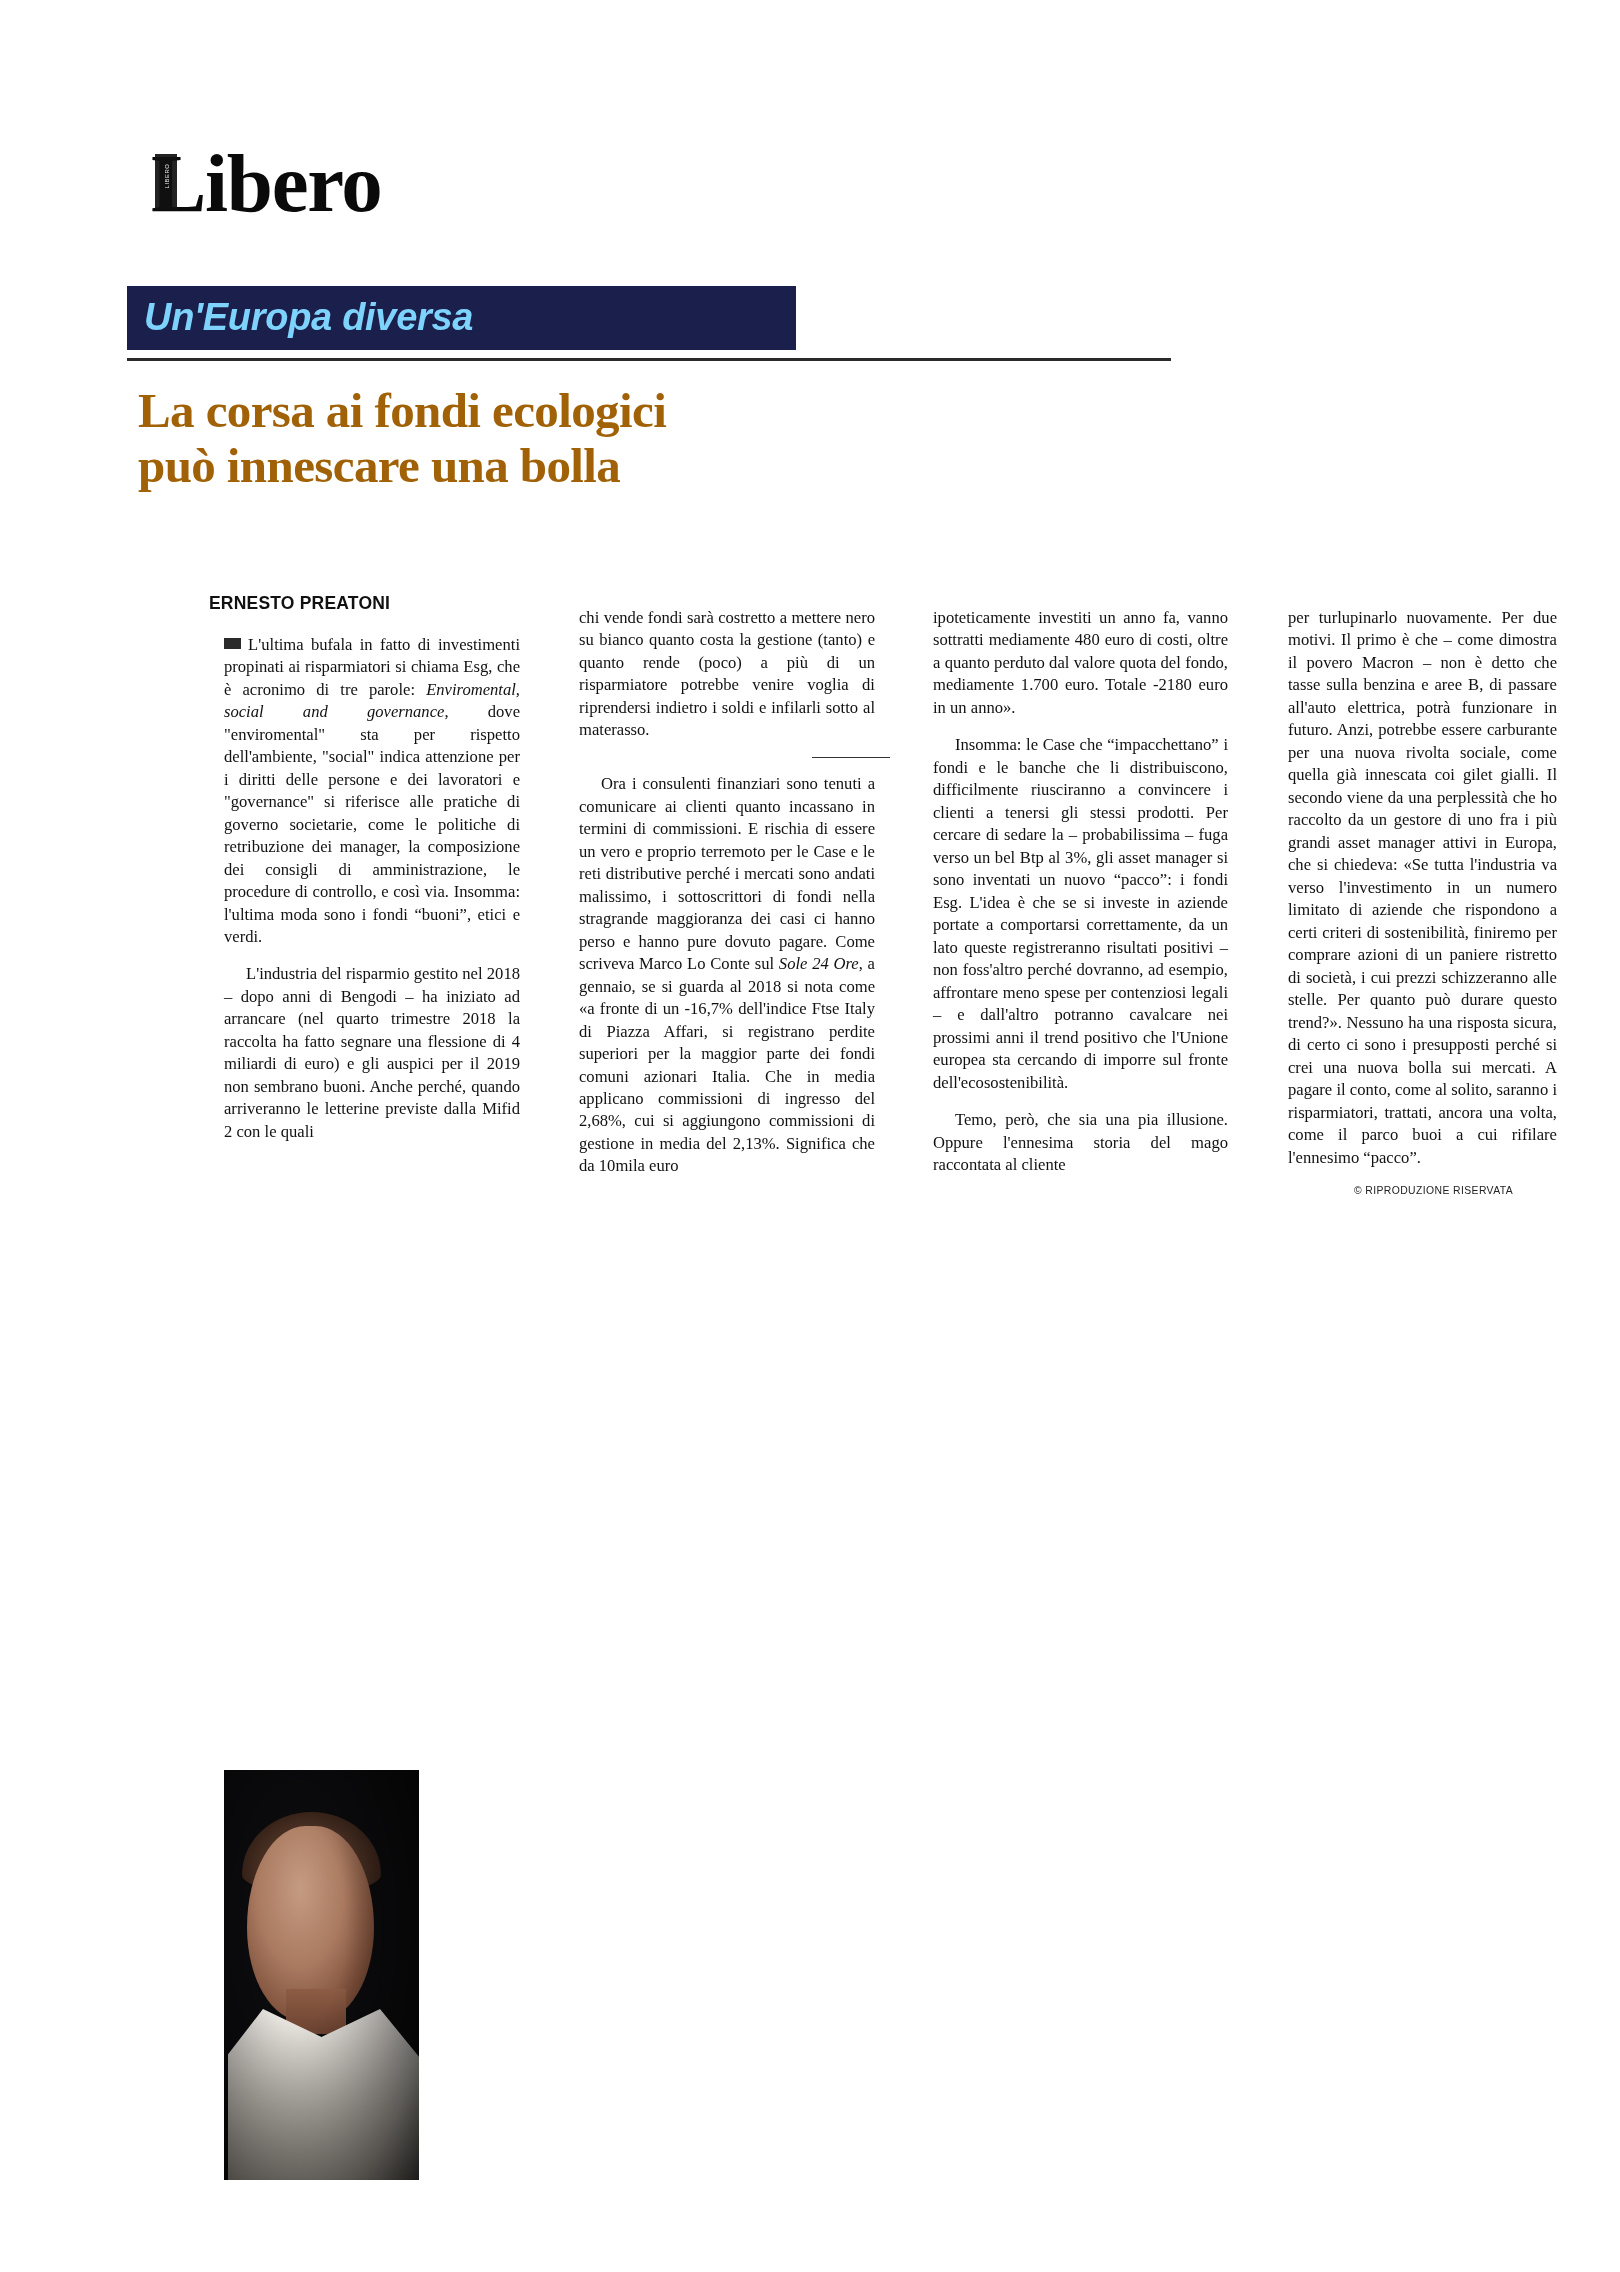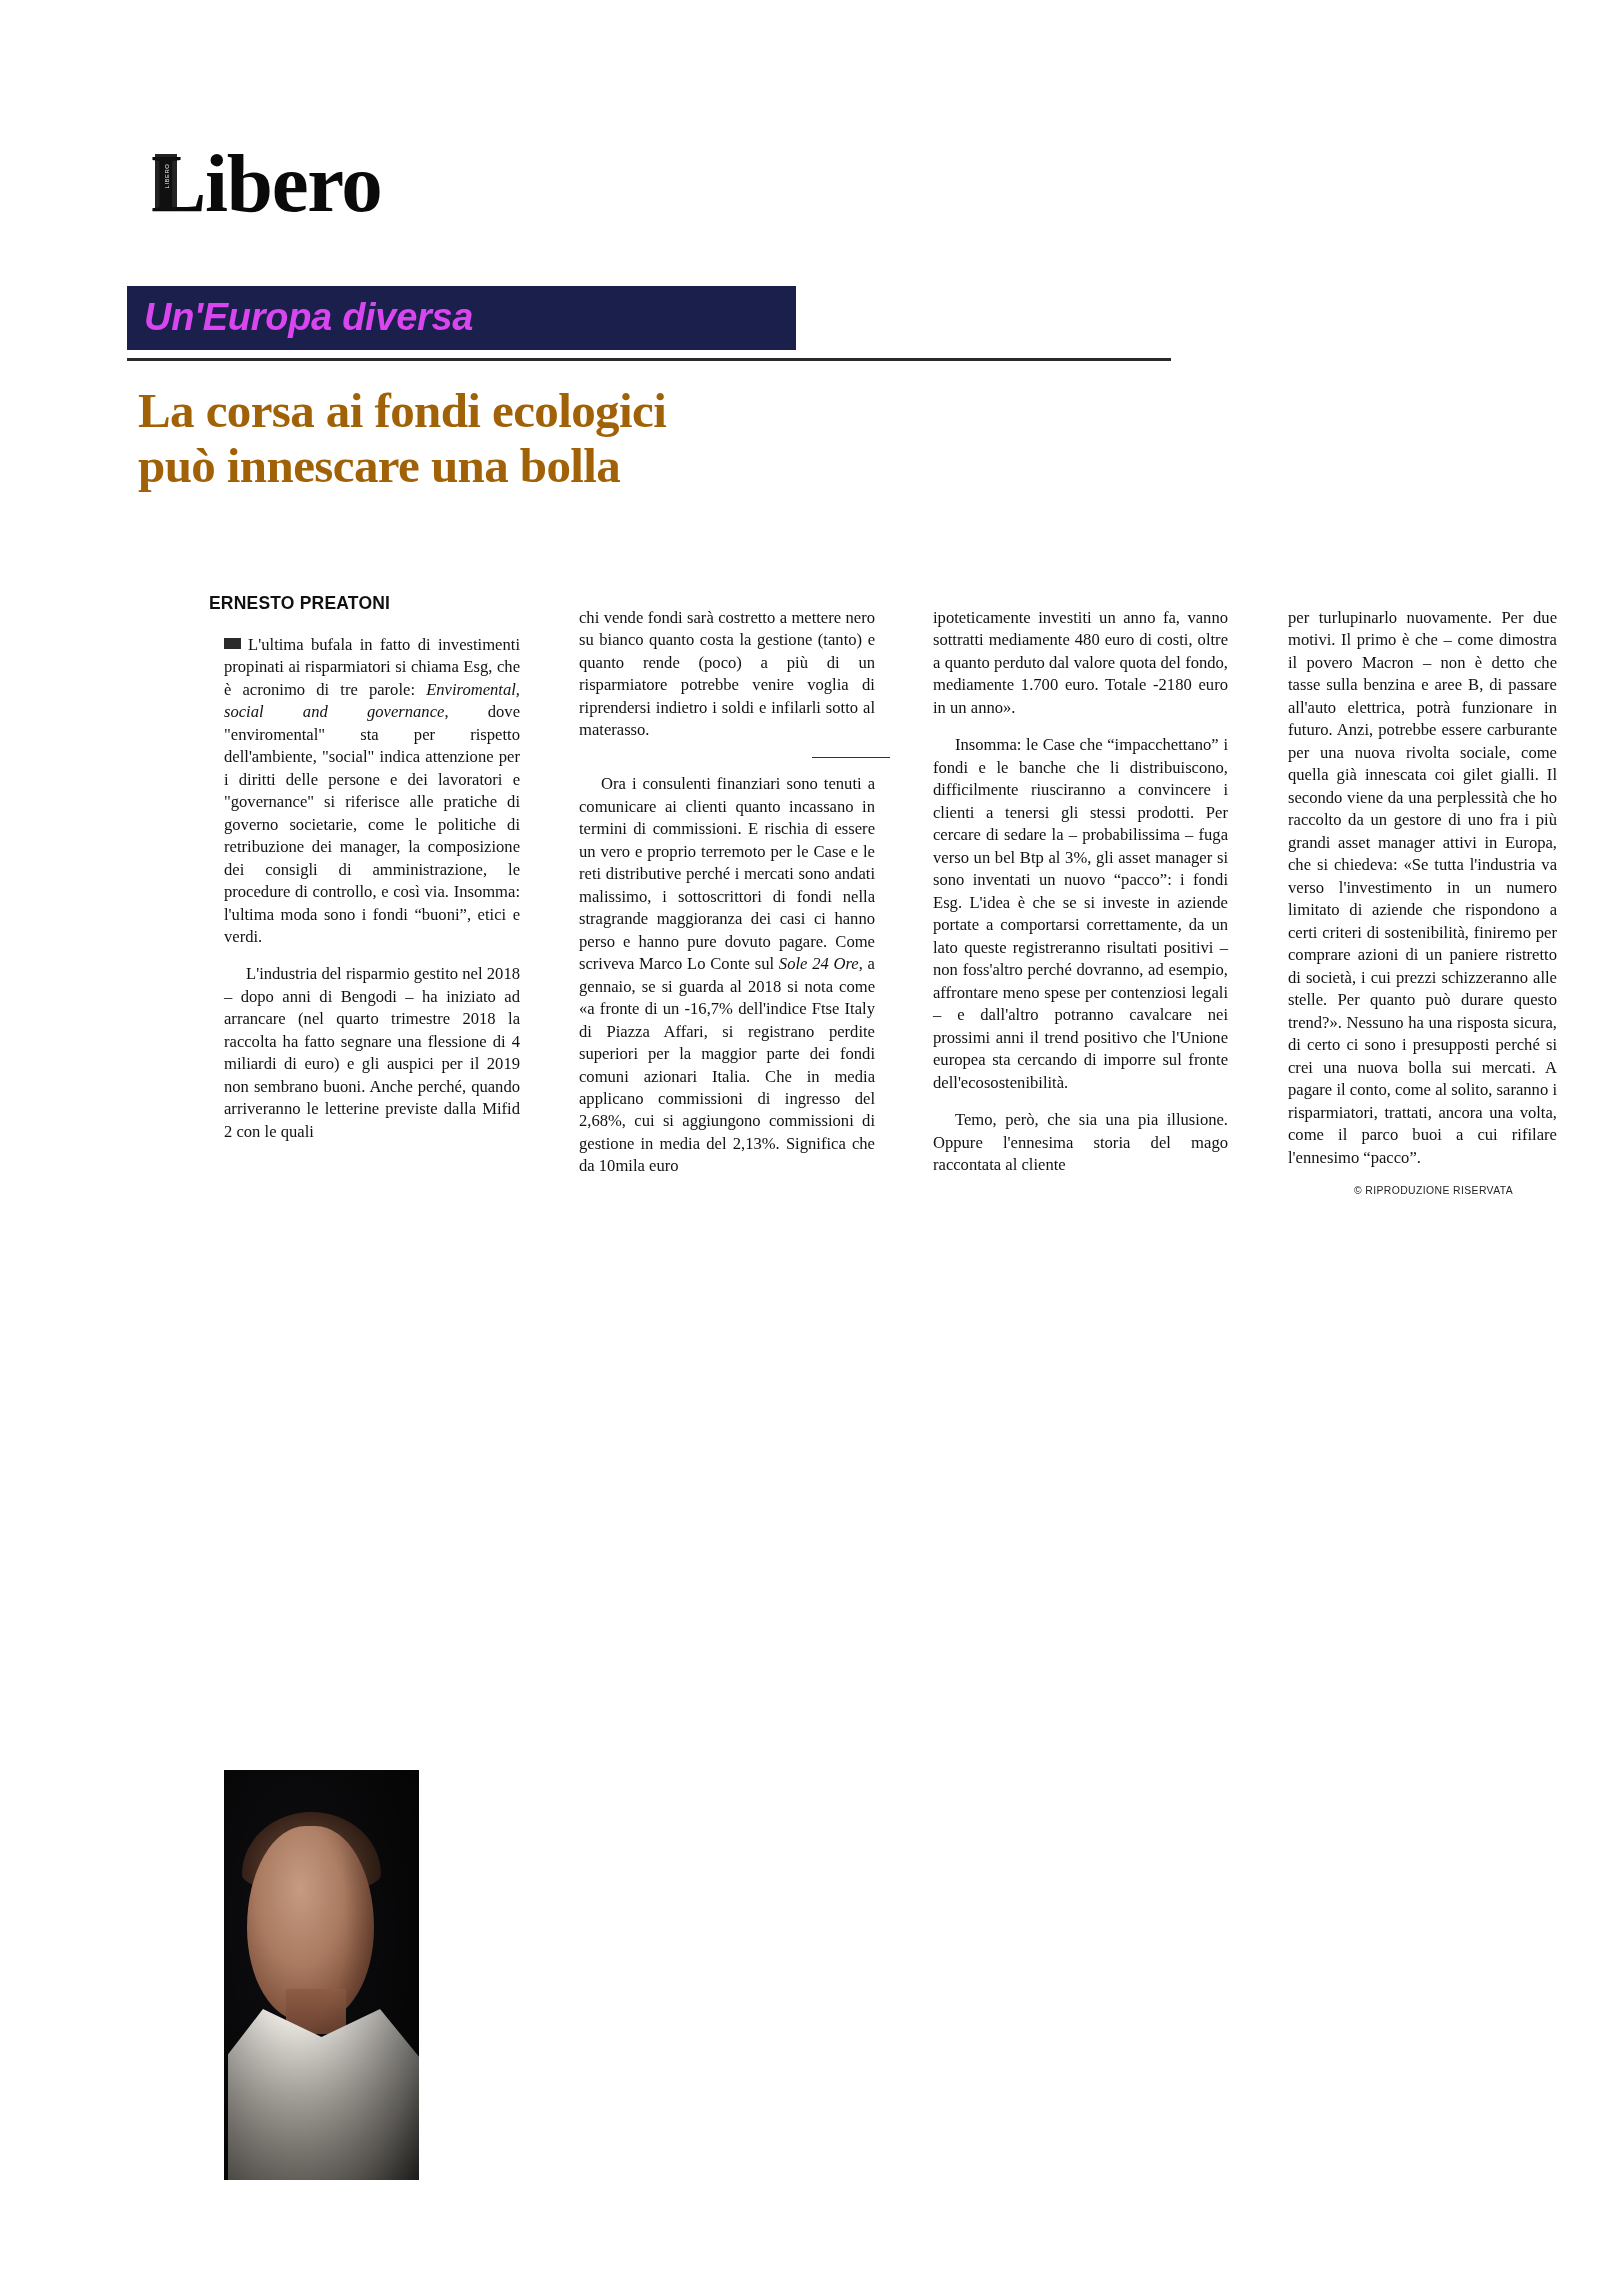--- a/index.html
+++ b/index.html
@@ -71,21 +71,21 @@
     background: #1b1f4b;
   }
   .kicker-text {
     position: absolute;
     left: 17px;
     top: 10.4px;
     font-family: "Liberation Sans", sans-serif;
     font-weight: bold;
     font-style: italic;
     font-size: 38px;
-    color: #d946ef;
+    color: #7dd3fc;
     letter-spacing: -0.3px;
   }
   .kicker-underline {
     position: absolute;
     left: 127px;
     top: 358px;
     width: 1044px;
     height: 3.2px;
     background: #2a2a2a;
   }

